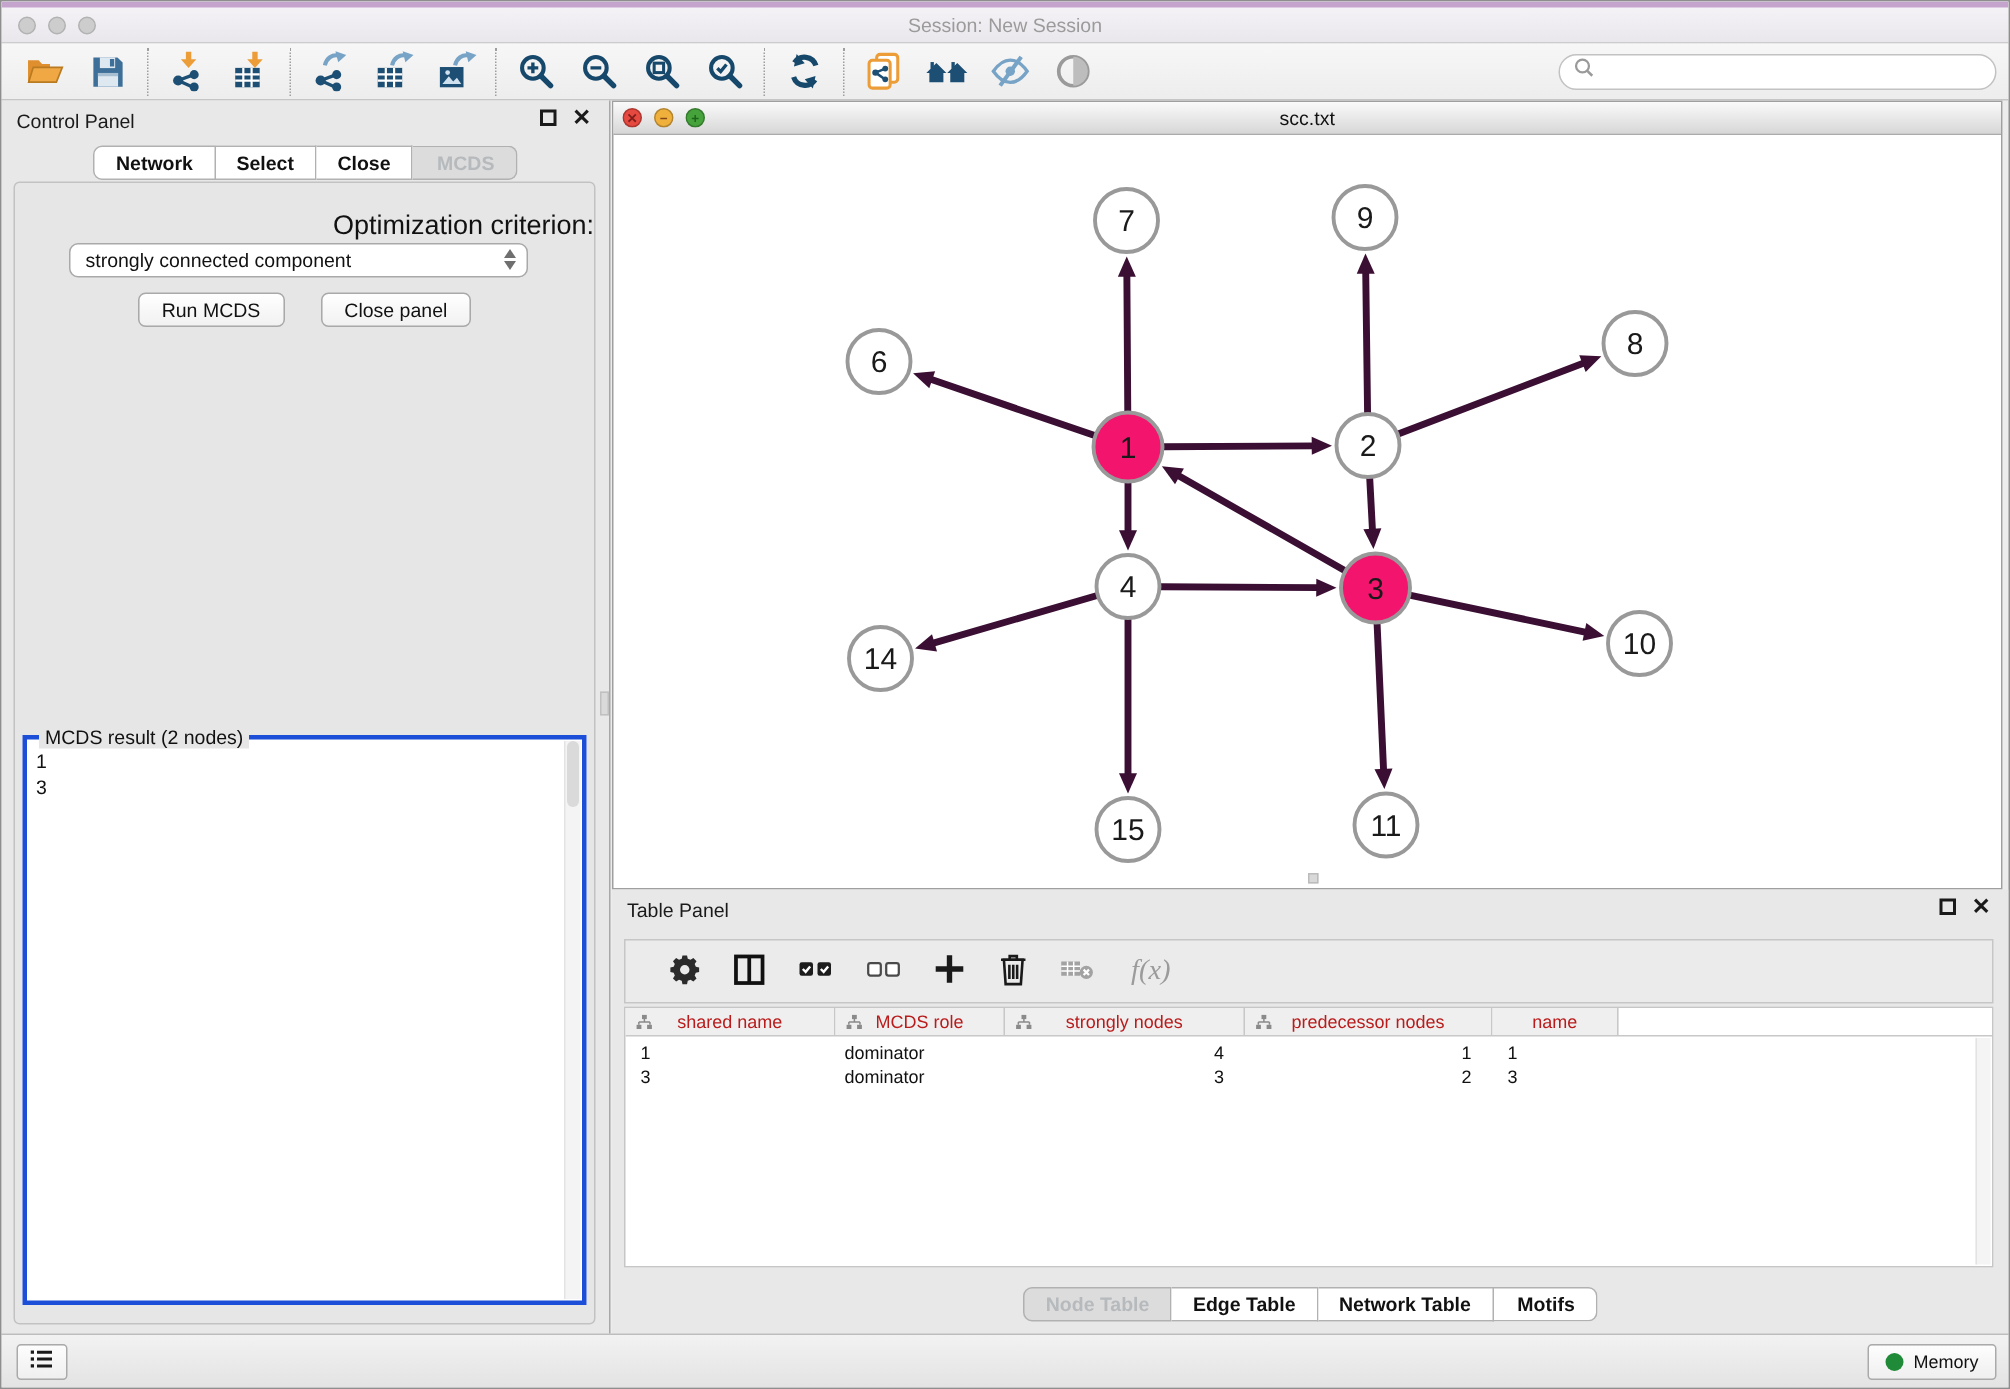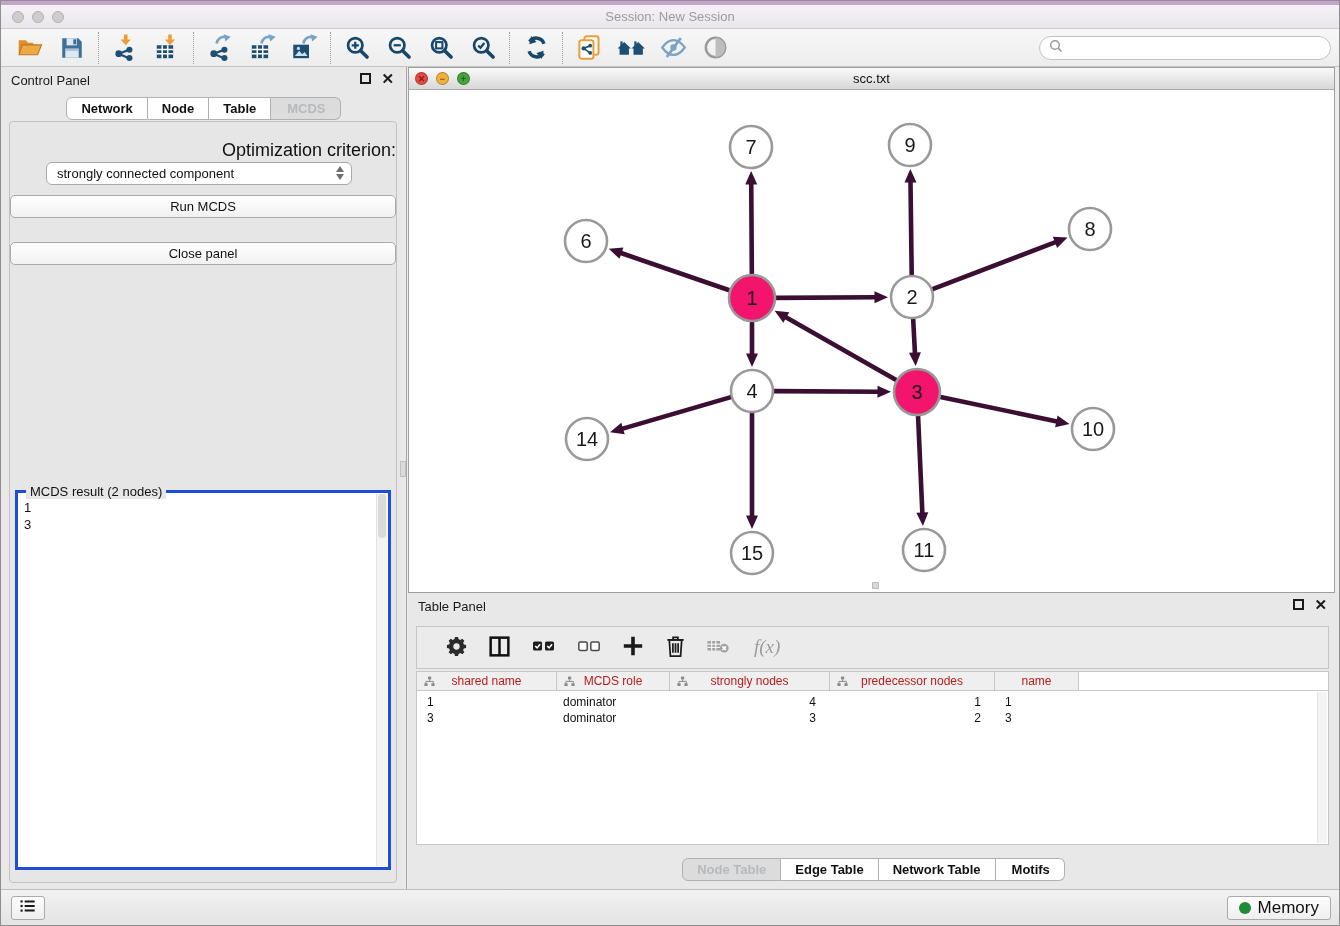--- a/index.html
+++ b/index.html
@@ -34,21 +34,21 @@
   .tab:first-child { border-left:1px solid #b1b1b1; border-radius:6px 0 0 6px; }
   .tab:last-child { border-radius:0 6px 6px 0;padding-left:16px; }
   .tab.selected { background:#dcdcdc; color:#b6babd; }
 
   .cp-box { position:absolute; left:8px; top:54px; right:9px; bottom:6px; background:#e6e6e6; border:1px solid #c2c2c2; border-radius:4px; }
   .opt-label { position:absolute; top:18px; left:0; right:0; text-align:right; font-size:18px; color:#111; }
   .select { position:absolute; left:36px; right:44px; top:40px; height:23px; background:#fff; border:1px solid #a9a9a9; border-radius:6px; font-size:13px; color:#111; display:flex; align-items:center; padding:0 24px 0 10px; }
   .chevs { position:absolute; right:7px; top:3px; display:flex; flex-direction:column; gap:2px; }
   .chev-up { width:0; height:0; border-left:4px solid transparent; border-right:4px solid transparent; border-bottom:6px solid #6f6f6f; }
   .chev-down { width:0; height:0; border-left:4px solid transparent; border-right:4px solid transparent; border-top:6px solid #6f6f6f; }
-  .btn-row { position:absolute; top:73px; left:0; right:0; display:flex; justify-content:center; gap:24px;flex-direction:column; }
+  .btn-row { position:absolute; top:73px; left:0; right:0; display:flex; justify-content:center; gap:24px; }
   .btn { background:linear-gradient(#ffffff,#f1f1f1); border:1px solid #a9a9a9; border-radius:5px; font-size:13px; color:#111; padding:3px 15px; font-family:"Liberation Sans",sans-serif; cursor:default; }
 
   .result-fieldset { position:absolute; left:5px; right:5px; top:368px; bottom:12px; border:3px solid #1d4ed8; background:#fff; }
   .result-legend { position:absolute; top:-9px; left:8px; background:#e6e6e6; padding:0 4px; font-size:13px; color:#111; }
   .result-lines { position:absolute; left:0; top:4px; right:14px; bottom:0; font-size:13px; color:#111; padding:2px 6px; line-height:17px; overflow:hidden; }
   .result-scroll { position:absolute; right:1px; top:1px; bottom:1px; width:11px; background:#f4f4f4; border-left:1px solid #e3e3e3; }
   .result-thumb { position:absolute; top:0; left:1px; width:8px; height:44px; background:#dadada; border-radius:4px; }
 
   
   .network-frame { position:absolute; left:407px; top:66px; width:927px; height:526px; background:#fff; border:1px solid #9f9f9f; }
@@ -76,21 +76,21 @@
   .td { overflow:hidden; white-space:nowrap; }
   .td.al { text-align:left; padding-left:10px; }
   .td.al2 { text-align:left; padding-left:6px; }
   .td.ar { text-align:right; padding-right:14px; }
   .tp-scroll { position:absolute; right:1px; top:20px; bottom:1px; width:10px; background:#f4f4f4; border-left:1px solid #e3e3e3; }
   .tp-tabs { position:absolute; left:0; right:0; bottom:8px; display:flex; justify-content:center; }
 
   
   .statusbar { position:absolute; left:0; bottom:0; right:0; height:36px; background:linear-gradient(#f2f2f2,#e3e3e3); border-top:1px solid #bdbdbd; }
   .sb-left-btn { position:absolute; left:10px; top:6px; width:34px; height:24px; background:linear-gradient(#fdfdfd,#efefef); border:1px solid #aaaaaa; border-radius:3px; display:flex; align-items:center; justify-content:center; cursor:default; }
-  .memory-btn { position:absolute; right:8px; top:6px; height:24px; background:linear-gradient(#fdfdfd,#efefef); border:1px solid #aaaaaa; border-radius:3px; display:flex; align-items:center; gap:7px; padding:0 11px; font-size:17px; color:#111; font-family:"Liberation Sans",sans-serif; cursor:default; }
+  .memory-btn { position:absolute; right:8px; top:6px; height:24px; background:linear-gradient(#fdfdfd,#efefef); border:1px solid #aaaaaa; border-radius:3px; display:flex; align-items:center; gap:7px; padding:0 11px; font-size:12px; color:#111; font-family:"Liberation Sans",sans-serif; cursor:default; }
   .mem-dot { width:12px; height:12px; border-radius:50%; }
 </style>
 </head>
 <body>
 
 <div class="app">
 
   <div class="titlebar">
     <div class="accent-strip"></div>
     <div class="traffic">
@@ -294,22 +294,22 @@
   <div class="control-panel">
     <div class="panel-header">
       <span class="ph-title">Control Panel</span>
       <span class="ph-icons">
         <span class="float-glyph"></span>
         <span class="close-glyph">✕</span>
       </span>
     </div>
     <div class="cp-tabs">
       <span class="tab">Network</span>
-      <span class="tab">Node</span>
-      <span class="tab">Table</span>
+      <span class="tab">Select</span>
+      <span class="tab">Close</span>
       <span class="tab selected">MCDS</span>
     </div>
     <div class="cp-box">
       <div class="opt-label">Optimization criterion:</div>
       <div class="select">
         <span>strongly connected component</span>
         <span class="chevs">
             <span class="chev-up"></span>
             <span class="chev-down"></span>
           </span>

